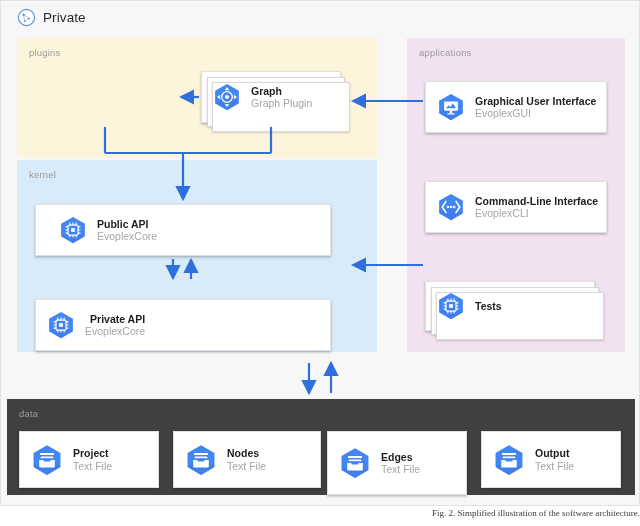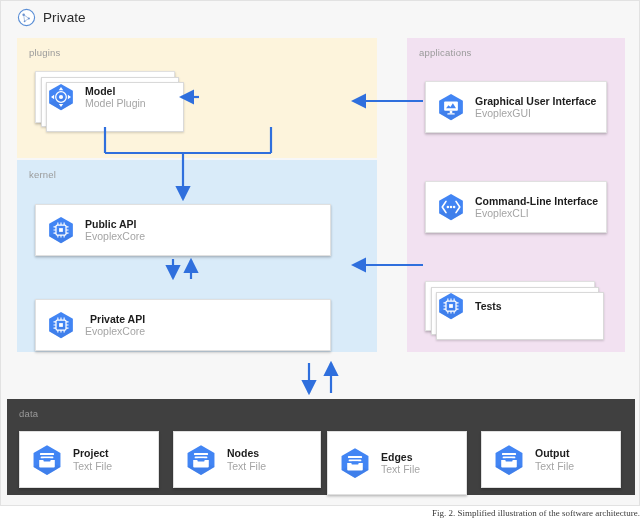--- a/index.html
+++ b/index.html
@@ -77,21 +77,21 @@
 
   .card .ico{flex:0 0 auto;margin-left:10px;margin-right:9px;display:block;}
   .card .txt{display:flex;flex-direction:column;justify-content:center;line-height:1.18;}
   .card .t-main{font-size:10.5px;color:#1d1d1d;font-weight:bold;white-space:nowrap;}
   .card .t-sub{font-size:10.5px;color:#a5a5a5;white-space:nowrap;}
 
   
   #card-model{left:34px;top:70px;width:140px;height:52px;}
   #card-graph{left:200px;top:70px;width:140px;height:52px;}
   
-  #card-public{left:34px;top:203px;width:296px;height:52px;}
+  #card-public{left:34px;top:203px;width:296px;height:52px;padding-left:12px;}
   #card-private{left:34px;top:298px;width:296px;height:52px;text-align:right;}
   
   #card-gui{left:424px;top:80px;width:182px;height:52px;}
   #card-cli{left:424px;top:180px;width:182px;height:52px;}
   #card-tests{left:424px;top:280px;width:170px;height:50px;}
   
   #card-project{left:18px;top:430px;width:140px;height:57px;}
   #card-nodes{left:172px;top:430px;width:148px;height:57px;}
   #card-edges{left:326px;top:430px;width:140px;height:64px;}
   #card-output{left:480px;top:430px;width:140px;height:57px;}
@@ -163,34 +163,34 @@
     </g>
 
     <g stroke="#2f6fdd" stroke-width="2.2" fill="none">
       <path d="M104,126 L104,152"></path>
       <path d="M270,126 L270,152"></path>
       <path d="M104,152 L270,152"></path>
       <path d="M182,152 L182,190"></path>
     </g>
   </svg>
 
-  <div class="card stack" id="card-model">
+
+  <div class="card stack" id="card-graph">
     <svg class="ico" width="30" height="30" viewBox="0 0 48 48">
       <polygon points="24,3 43,14 43,34 24,45 5,34 5,14" fill="#4285f4"></polygon>
       <polygon points="24,24 43,34 24,45 5,34" fill="#3b78e0" opacity=".45"></polygon>
       <circle cx="24" cy="24" r="8.5" fill="none" stroke="#ffffff" stroke-width="2"></circle>
       <circle cx="24" cy="24" r="3.3" fill="#ffffff"></circle>
       <path d="M24 8 l3.5 5 h-7 z M24 40 l-3.5 -5 h7 z M8 24 l5 -3.5 v7 z M40 24 l-5 3.5 v-7 z" fill="#ffffff"></path>
     </svg>
     <div class="txt">
-      <span class="t-main">Model</span>
-      <span class="t-sub">Model Plugin</span>
-    </div>
-  </div>
-
+      <span class="t-main">Graph</span>
+      <span class="t-sub">Graph Plugin</span>
+    </div>
+  </div>
 
   <div class="card" id="card-public">
     <svg class="ico" width="30" height="30" viewBox="0 0 48 48">
       <polygon points="24,3 43,14 43,34 24,45 5,34 5,14" fill="#4285f4"></polygon>
       <polygon points="24,24 43,34 24,45 5,34" fill="#3b78e0" opacity=".45"></polygon>
       <rect x="16" y="16" width="16" height="16" rx="2" fill="none" stroke="#ffffff" stroke-width="2"></rect>
       <rect x="21" y="21" width="6" height="6" fill="#ffffff"></rect>
       <g stroke="#ffffff" stroke-width="1.8">
         <path d="M19 16 v-4 M24 16 v-4 M29 16 v-4 M19 32 v4 M24 32 v4 M29 32 v4"></path>
         <path d="M16 19 h-4 M16 24 h-4 M16 29 h-4 M32 19 h4 M32 24 h4 M32 29 h4"></path>

